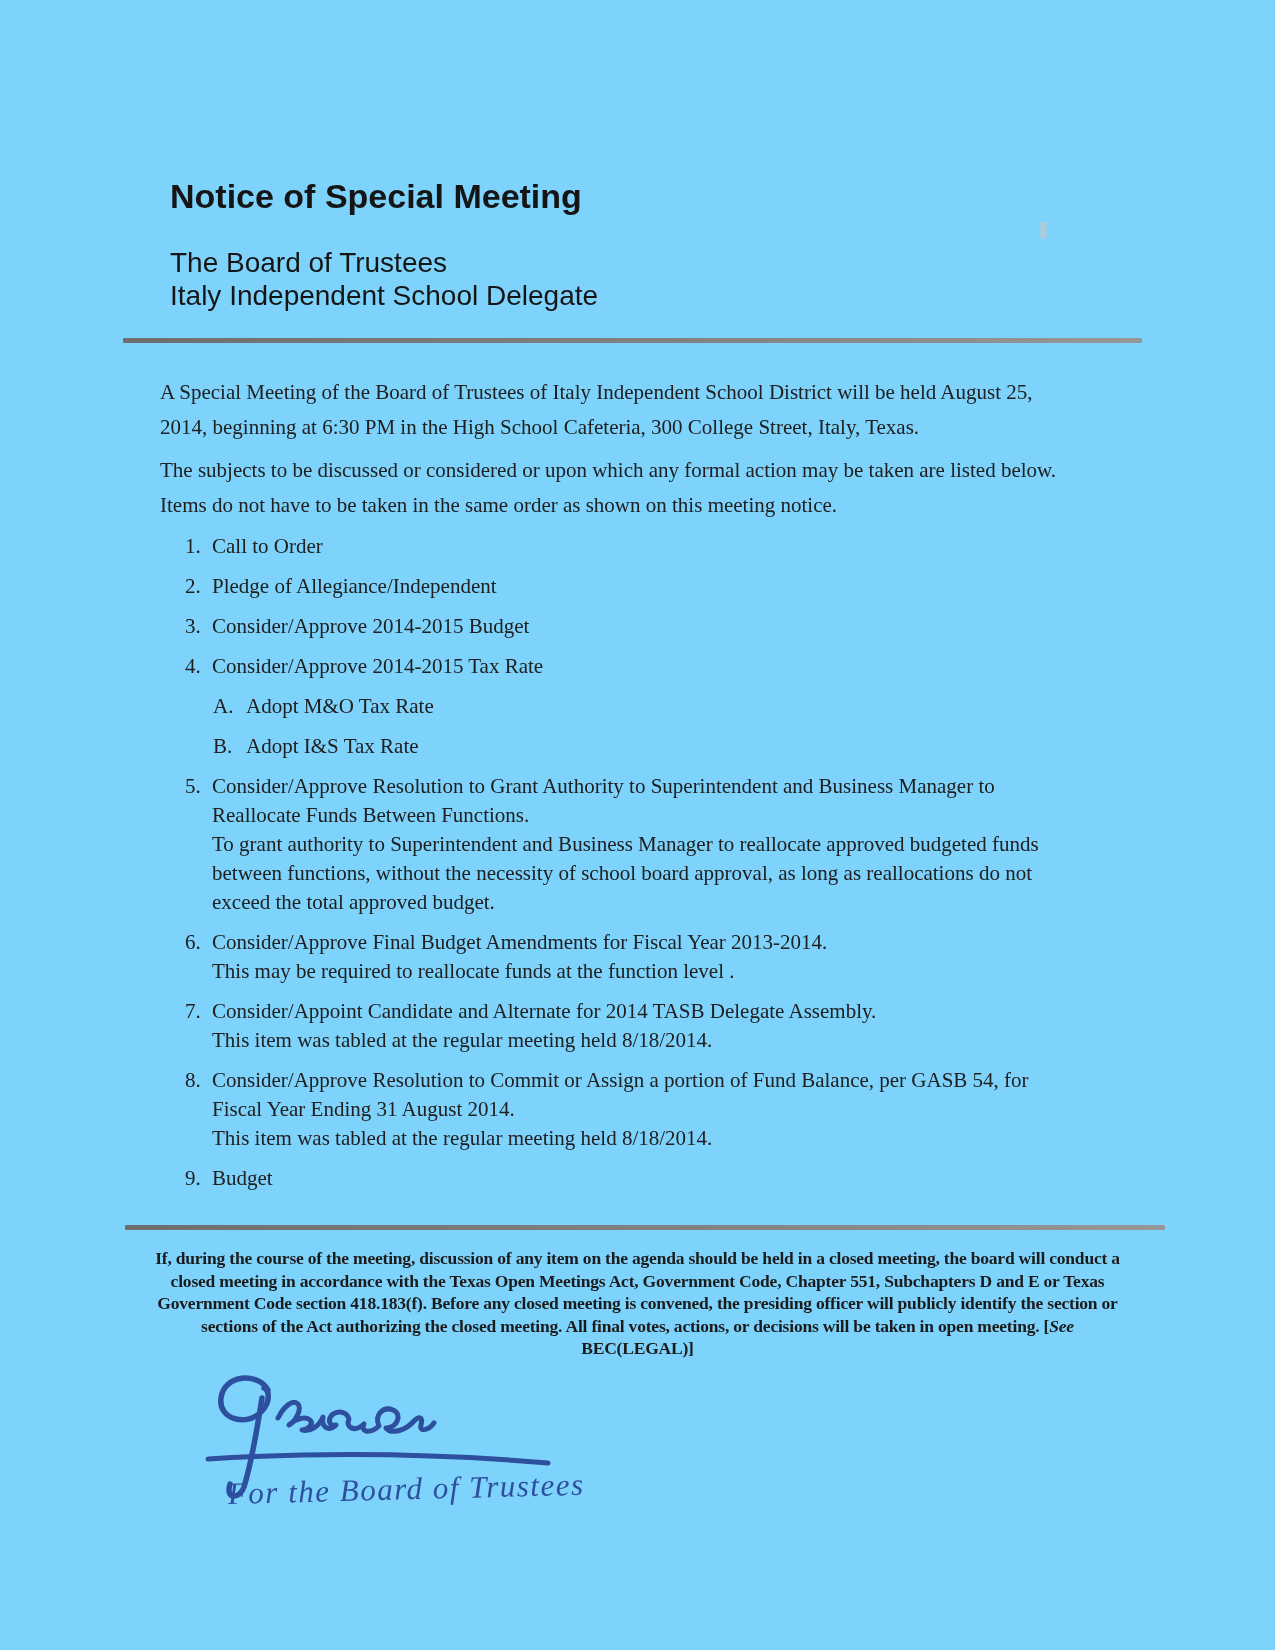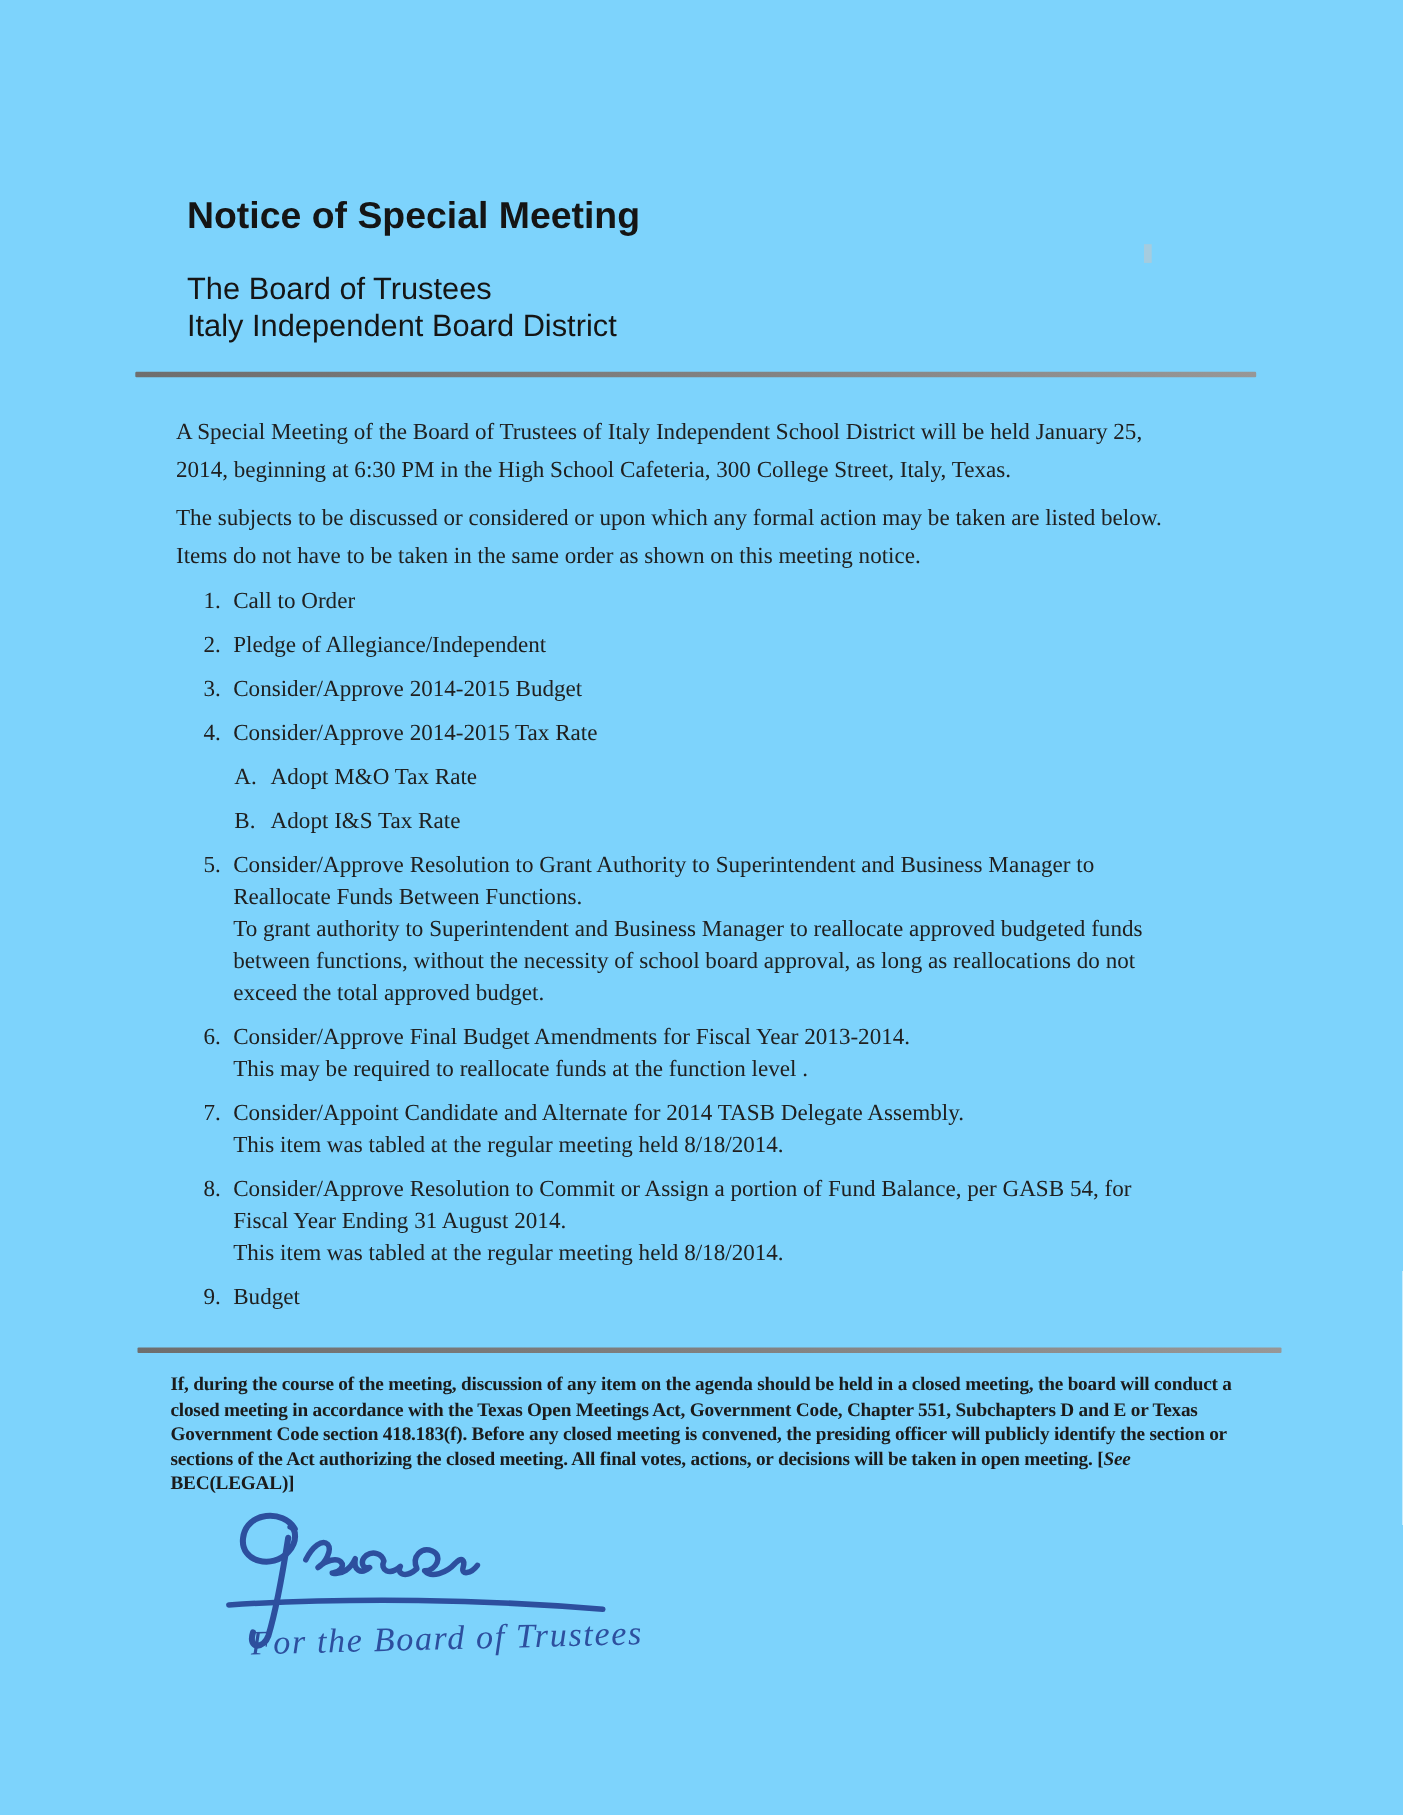--- a/index.html
+++ b/index.html
@@ -55,20 +55,21 @@
   .sub-letter { flex: none; width: 33px; }
   
   .closed-notice {
     margin: 17px 0 0 155px;
     width: 965px;
     font-size: 17.5px;
     line-height: 22.5px;
     font-weight: bold;
     letter-spacing: -0.2px;
     color: #1b1b1b;
+    text-align: center;
   }
   .closed-notice .see { font-style: italic; }
   .posting {
     margin: 26px 0 0 158px;
     width: 940px;
     font-size: 21.5px;
     line-height: 28px;
     color: #202020;
   }
   .signature-block { margin: 6px 0 0 180px; width: 430px; }
@@ -88,26 +89,26 @@
 <body>
 
 <div class="page">
 
   <div class="scan-artifact"></div>
 
   <h1 class="doc-title">Notice of Special Meeting</h1>
 
   <div class="doc-org">
     <div>The Board of Trustees</div>
-    <div>Italy Independent Board District</div>
+    <div>Italy Independent School Delegate</div>
   </div>
 
   <hr class="rule rule-top">
 
-  <p class="para intro">A Special Meeting of the Board of Trustees of Italy Independent School District will be held January 25, 2014, beginning at 6:30 PM in the High School Cafeteria, 300 College Street, Italy, Texas.</p>
+  <p class="para intro">A Special Meeting of the Board of Trustees of Italy Independent School District will be held August 25, 2014, beginning at 6:30 PM in the High School Cafeteria, 300 College Street, Italy, Texas.</p>
 
   <p class="para subjects">The subjects to be discussed or considered or upon which any formal action may be taken are listed below. Items do not have to be taken in the same order as shown on this meeting notice.</p>
 
   <div class="agenda">
       <div class="agenda-item">
         <span class="agenda-number">1.</span>
         <div class="agenda-body">
           <div class="agenda-title">Call to Order</div>
         </div>
       </div>

